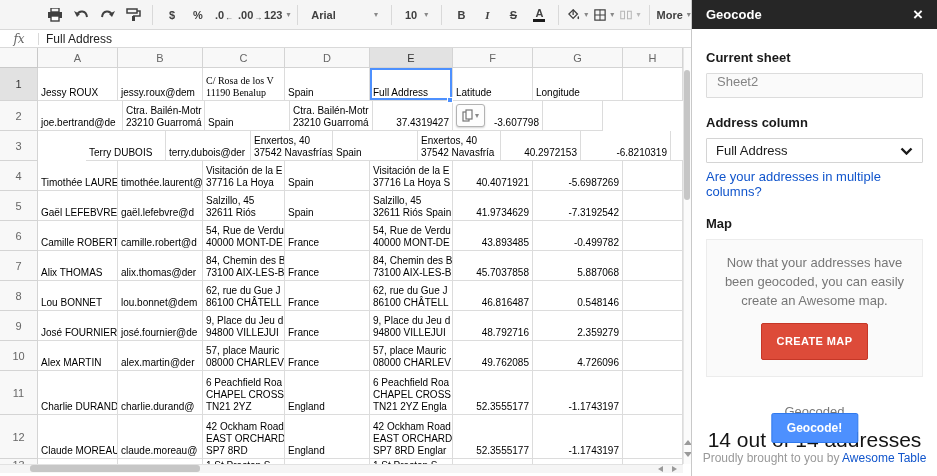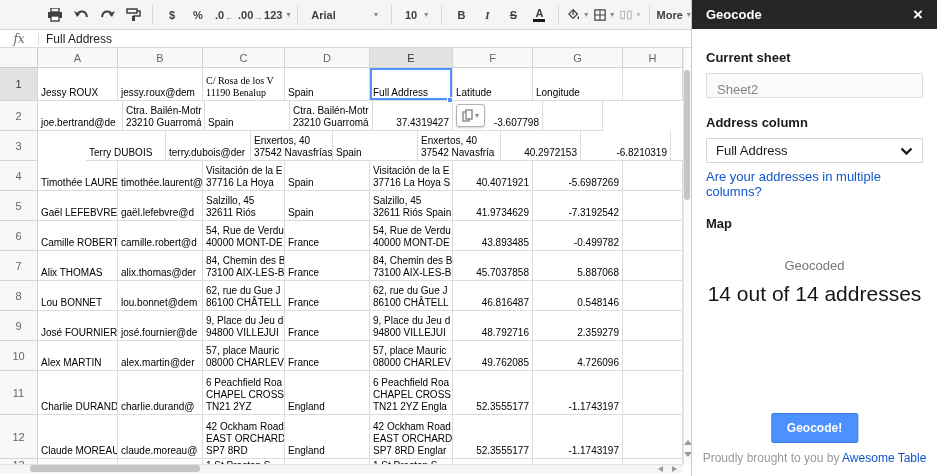--- a/index.html
+++ b/index.html
@@ -101,21 +101,21 @@
   .sb-header {
     height:29px; background:#262626; color:#fff; display:flex;
     align-items:center; justify-content:space-between; padding:0 14px;
     font-weight:bold; font-size:13px;
   }
   .sb-close { font-size:17px; font-weight:bold; cursor:pointer; line-height:1; }
   .sb-body { padding:21px 14px 0; }
   .sb-label { font-weight:bold; color:#1a1a1a; display:block; margin-bottom:8px; font-size:13px; }
   .sb-input {
     width:100%; background:#fafafa; border:1px solid #dcdcdc; height:25px;
-    display:flex; align-items:flex-end; padding:0 10px; color:#848484;
+    display:flex; align-items:flex-start; padding:0 10px; color:#848484;
     margin-bottom:17px; border-radius:1px;
   }
   .sb-select {
     width:100%; background:#fff; border:1px solid #d4d4d4; height:25px;
     display:flex; align-items:center; justify-content:space-between;
     padding:0 9px; color:#1a1a1a; margin-bottom:6px; border-radius:1px; cursor:pointer;
   }
   .sb-link { color:#1155cc; display:block; margin-bottom:17px; cursor:pointer; text-decoration:none; font-size:13px; }
   .map-box {
     background:#fafafa; border:1px solid #ececec; text-align:center;
@@ -456,20 +456,24 @@
     <span class="sb-label">Address column</span>
     <div class="sb-select">
       <span>Full Address</span>
       <svg width="13" height="8" viewBox="0 0 13 8">
         <path d="M1.5 1.5 L6.5 6.5 L11.5 1.5" fill="none" stroke="#1a1a1a" stroke-width="2.4"></path>
       </svg>
     </div>
     <a class="sb-link">Are your addresses in multiple columns?</a>
 
     <span class="sb-label">Map</span>
+    <div class="map-box">
+      <div>Now that your addresses have been geocoded, you can easily create an Awesome map.</div>
+      <span class="create-map">CREATE MAP</span>
+    </div>
 
     <div class="geocoded-label">Geocoded</div>
     <div class="geocoded-count">14 out of 14 addresses</div>
   </div>
   <span class="geocode-btn">Geocode!</span>
   <div class="sb-footer">
     <span>Proudly brought to you by </span><a>Awesome Table</a>
   </div>
 </div>
 

